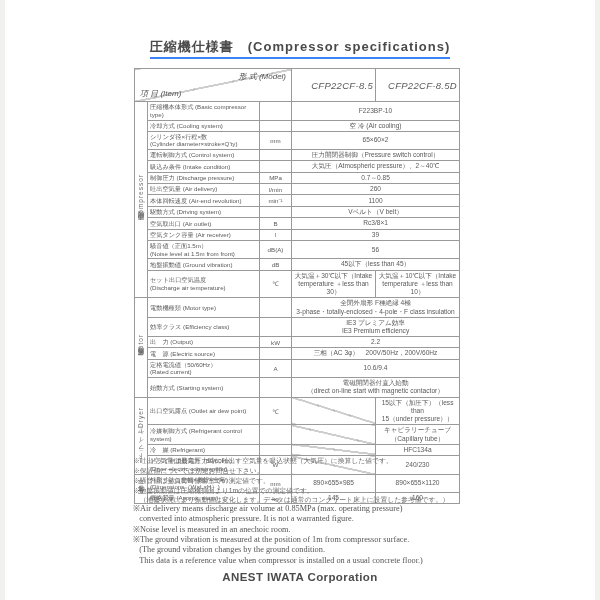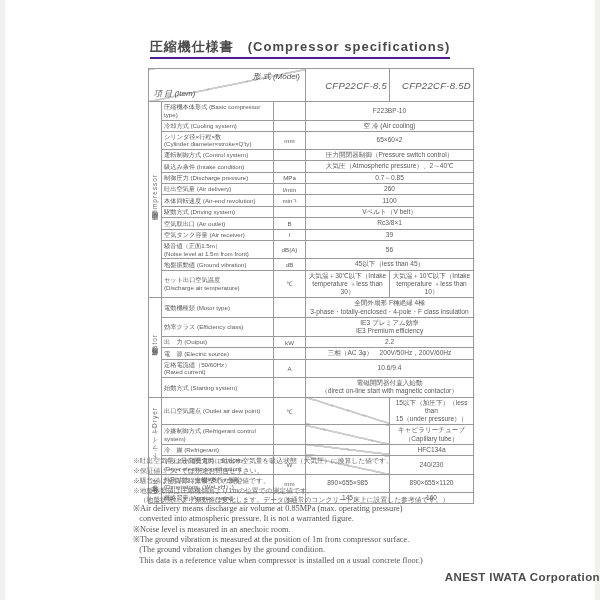--- a/index.html
+++ b/index.html
@@ -9,24 +9,24 @@
     -webkit-font-smoothing:antialiased;
   }
   .page{position:absolute;inset:0;background:#fff;}
   .edge{position:absolute;top:0;bottom:0;width:5px;background:#f1f1ee;}
   .edge.left{left:0;}.edge.right{right:0;}
 
   .doc-title{
     position:absolute;top:38px;left:0;width:100%;text-align:center;
     font-size:13px;font-weight:bold;color:#4a4a4a;letter-spacing:1px;
   }
-  .doc-title .u{border-bottom:2px solid #4c1d95;padding-bottom:3px;}
+  .doc-title .u{border-bottom:2px solid #3b82f6;padding-bottom:3px;}
 
   table.spec{
-    position:absolute;left:148px;top:68px;width:325px;
+    position:absolute;left:134px;top:68px;width:325px;
     border-collapse:collapse;table-layout:fixed;background:#fff;
   }
   table.spec td{
     border:0.8px solid #9a9a9a;color:#5a5a5a;
     padding:1px 2px;vertical-align:middle;overflow:hidden;
   }
   td.hdr-diag{
     position:relative;height:30px;
     background:linear-gradient(to bottom right,
       transparent calc(50% - 0.5px), #9a9a9a calc(50% - 0.5px),
@@ -60,21 +60,21 @@
   }
   .notes-jp .nline{display:block;}
   .notes-en{
     position:absolute;left:133px;top:504px;width:345px;
     font-family:"Liberation Serif",serif;font-size:8.3px;line-height:1.25;
     color:#555;white-space:pre-wrap;
   }
   .notes-en .nline{display:block;}
 
   .footer{
-    position:absolute;top:571px;left:0;width:100%;text-align:right;
+    position:absolute;top:571px;left:0;width:100%;text-align:center;
     font-size:11.5px;font-weight:bold;color:#4c4c4c;letter-spacing:0.4px;
   }
 </style>
 </head>
 <body>
 
 <div class="page">
   <div class="edge left"></div>
   <div class="edge right"></div>
 

